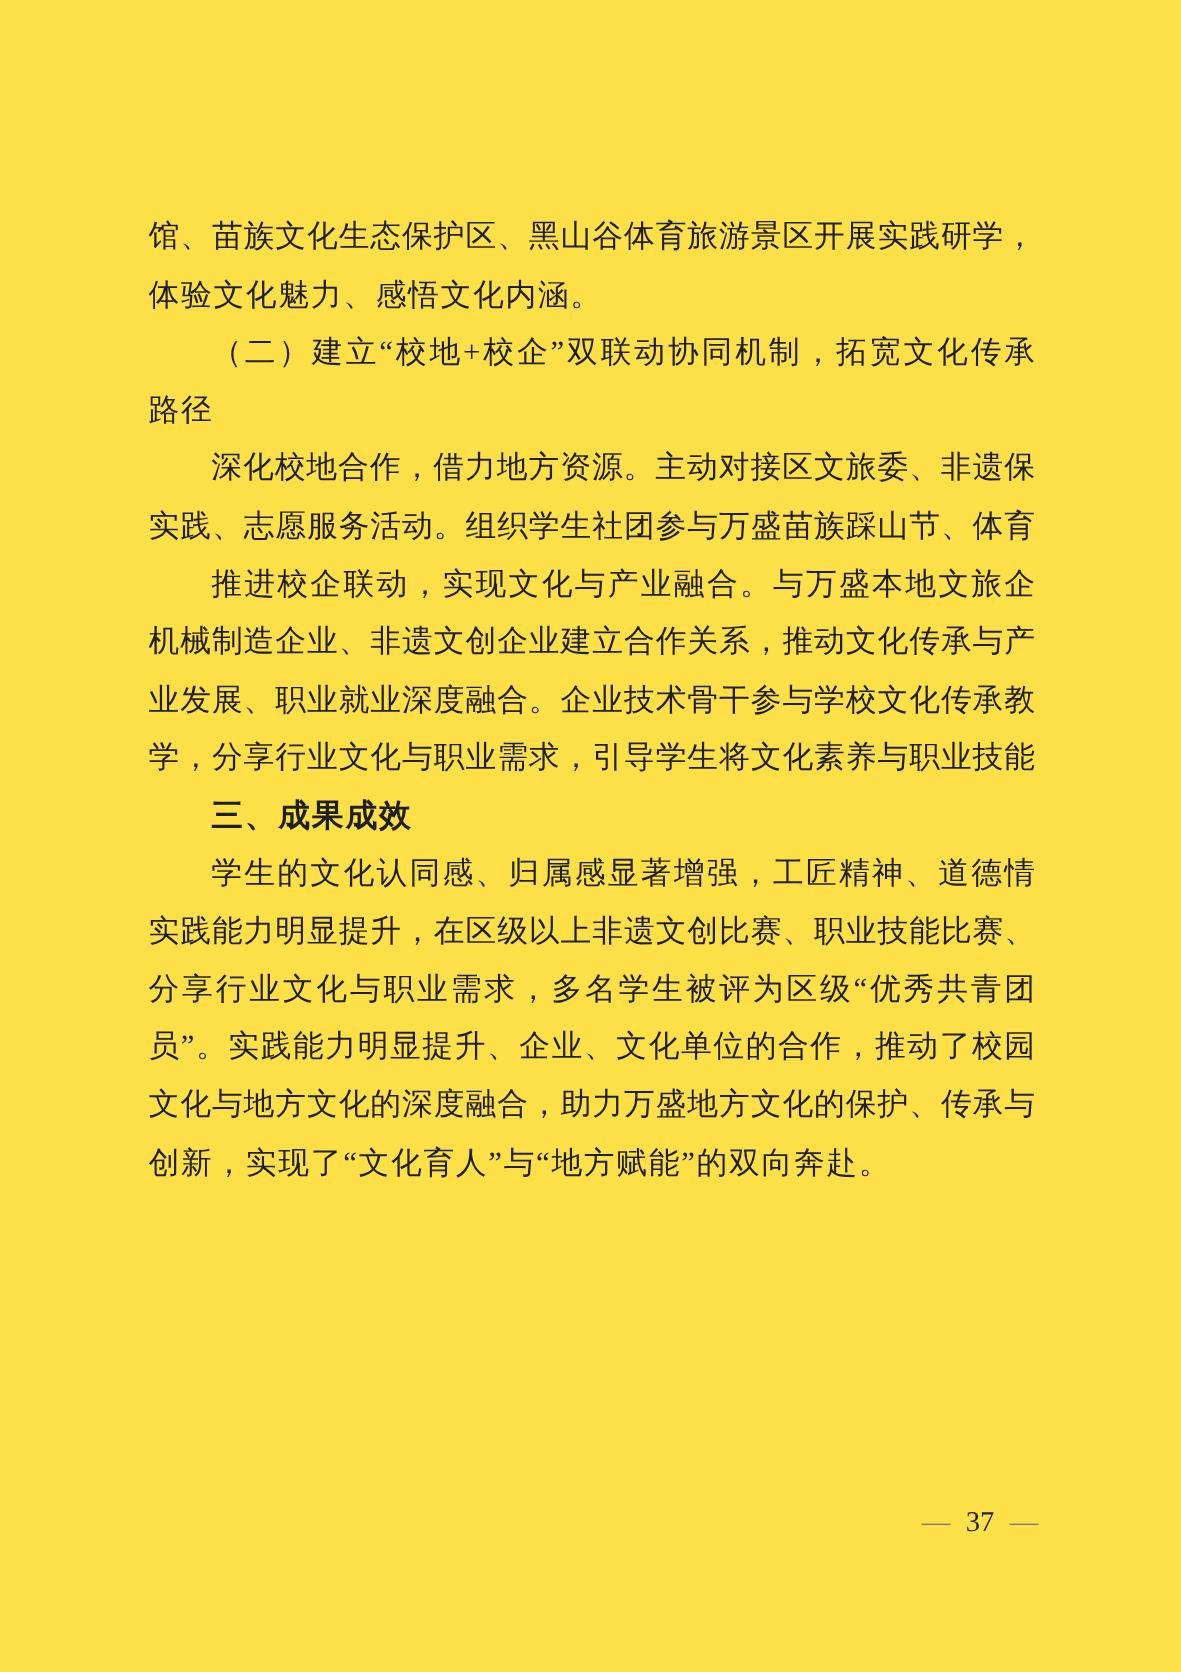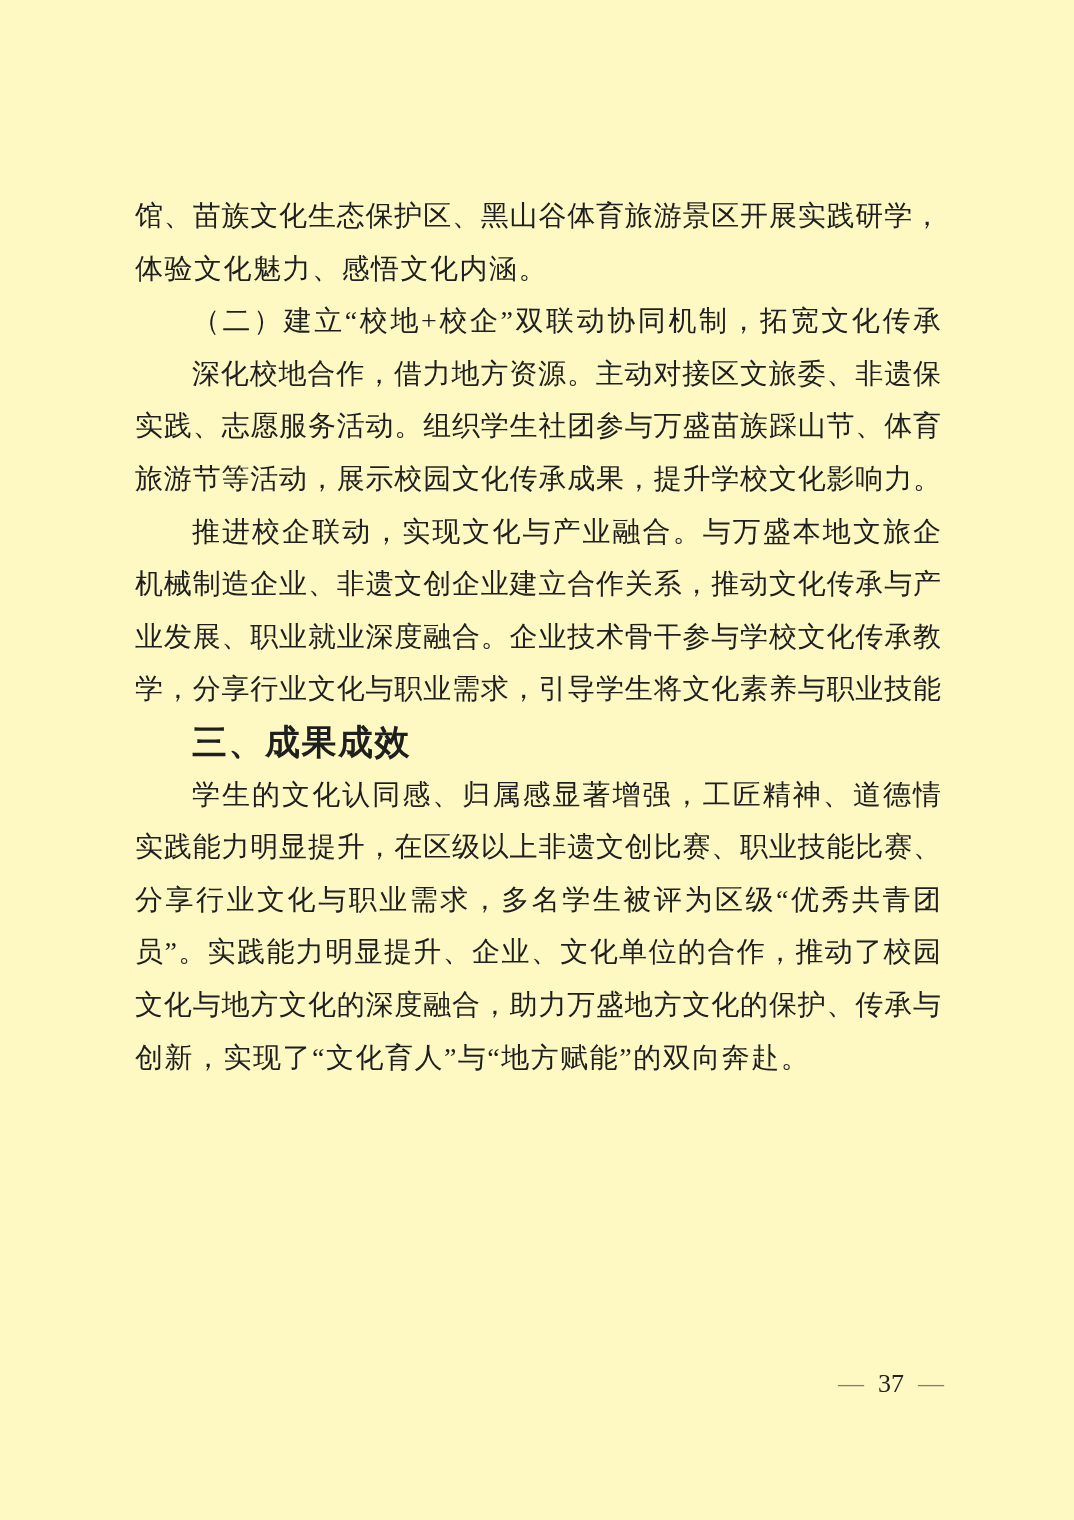--- a/index.html
+++ b/index.html
@@ -4,21 +4,21 @@
 <style>
   html, body {
     margin: 0;
     padding: 0;
     background: #ffffff;
   }
   .page {
     position: relative;
     width: 1074px;
     height: 1520px;
-    background: #fef9c3;
+    background: #fde047;
     overflow: hidden;
     font-family: "Liberation Serif", "DejaVu Serif", serif;
     color: #1f1f1f;
   }
   .content {
     position: absolute;
     left: 135px;
     top: 190px;
     width: 806px;
   }
@@ -37,21 +37,21 @@
   }
   .ln.ind {
     text-indent: 57px;
   }
   .ln.h2 {
     font-weight: normal;
   }
   .ln.h1 {
     font-weight: bold;
     font-family: "Liberation Sans", "DejaVu Sans", sans-serif;
-    font-size: 35px;
+    font-size: 29px;
   }
   .footer {
     position: absolute;
     top: 1368px;
     right: 130px;
     display: flex;
     align-items: center;
     gap: 14px;
     font-size: 26px;
     line-height: 32px;
@@ -64,23 +64,23 @@
   }
 </style>
 </head>
 <body>
 
 <div class="page">
   <main class="content">
     <div class="ln">馆、苗族文化生态保护区、黑山谷体育旅游景区开展实践研学，</div>
     <div class="ln nj">体验文化魅力、感悟文化内涵。</div>
     <div class="ln h2 ind">（二）建立“校地+校企”双联动协同机制，拓宽文化传承</div>
+    <div class="ln h2 nj">路径</div>
     <div class="ln ind">深化校地合作，借力地方资源。主动对接区文旅委、非遗保</div>
     <div class="ln">实践、志愿服务活动。组织学生社团参与万盛苗族踩山节、体育</div>
-    <div class="ln">旅游节等活动，展示校园文化传承成果，提升学校文化影响力。</div>
     <div class="ln ind">推进校企联动，实现文化与产业融合。与万盛本地文旅企业、</div>
     <div class="ln">机械制造企业、非遗文创企业建立合作关系，推动文化传承与产</div>
     <div class="ln">业发展、职业就业深度融合。企业技术骨干参与学校文化传承教</div>
     <div class="ln">学，分享行业文化与职业需求，引导学生将文化素养与职业技能</div>
     <div class="ln h1 ind nj">三、成果成效</div>
     <div class="ln ind">学生的文化认同感、归属感显著增强，工匠精神、道德情操、</div>
     <div class="ln">实践能力明显提升，在区级以上非遗文创比赛、职业技能比赛、</div>
     <div class="ln">分享行业文化与职业需求，多名学生被评为区级“优秀共青团</div>
     <div class="ln">员”。实践能力明显提升、企业、文化单位的合作，推动了校园</div>
     <div class="ln">文化与地方文化的深度融合，助力万盛地方文化的保护、传承与</div>

